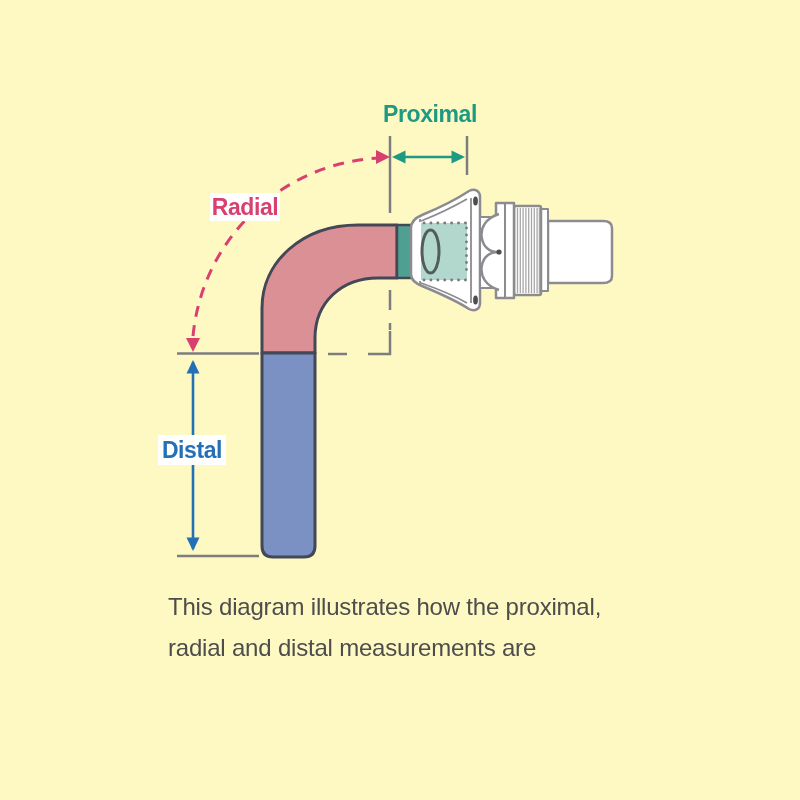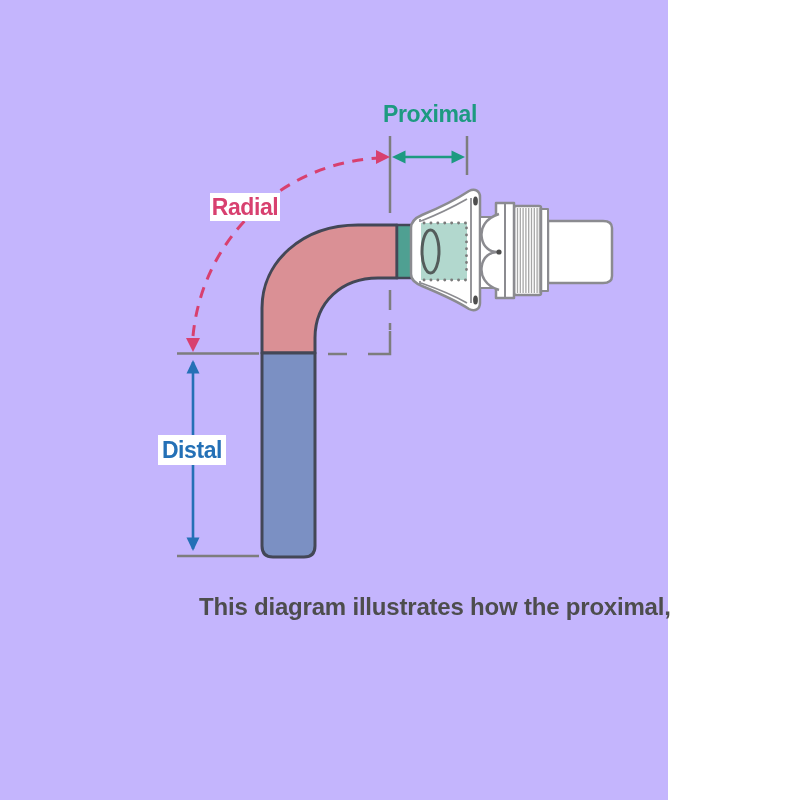--- a/index.html
+++ b/index.html
@@ -1,23 +1,23 @@
 <!DOCTYPE html>
 <html><head>
 <meta charset="utf-8">
 <style>
   html,body{margin:0;padding:0;background:#ffffff;}
   body{width:800px;height:800px;overflow:hidden;}
-  .stage{position:relative;width:668px;height:800px;font-family:"Liberation Sans",sans-serif;background:#c4b5fd;}
+  .stage{position:relative;width:800px;height:800px;font-family:"Liberation Sans",sans-serif;background:#fef9c3;}
   svg{position:absolute;left:0;top:0;}
   svg text{font-family:"Liberation Sans","DejaVu Sans",sans-serif;font-weight:bold;font-size:23px;letter-spacing:-0.4px;}
   .caption{
     position:absolute;left:168px;top:586px;
     font-size:24px;line-height:41px;color:#4d4d4d;
-    letter-spacing:-0.2px;white-space:nowrap;font-weight:700;margin-left:31px;
+    letter-spacing:-0.2px;white-space:nowrap;font-weight:400;
   }
 </style>
 </head>
 <body>
 
 <div class="stage">
 
   <svg width="800" height="800" viewBox="0 0 800 800">
 
     <g stroke-width="2.5" fill="none" stroke="#7d7d7d">
@@ -100,15 +100,16 @@
 
     <rect x="210" y="193" width="70" height="28" fill="#ffffff"></rect>
     <text x="245" y="215" text-anchor="middle" fill="#d8406f">Radial</text>
 
     <rect x="158" y="435" width="68" height="30" fill="#ffffff"></rect>
     <text x="192" y="458" text-anchor="middle" fill="#2470b6">Distal</text>
   </svg>
 
   <div class="caption">
     <div>This diagram illustrates how the proximal,</div>
+    <div>radial and distal measurements are</div>
   </div>
 
 </div>
 
 </body></html>

